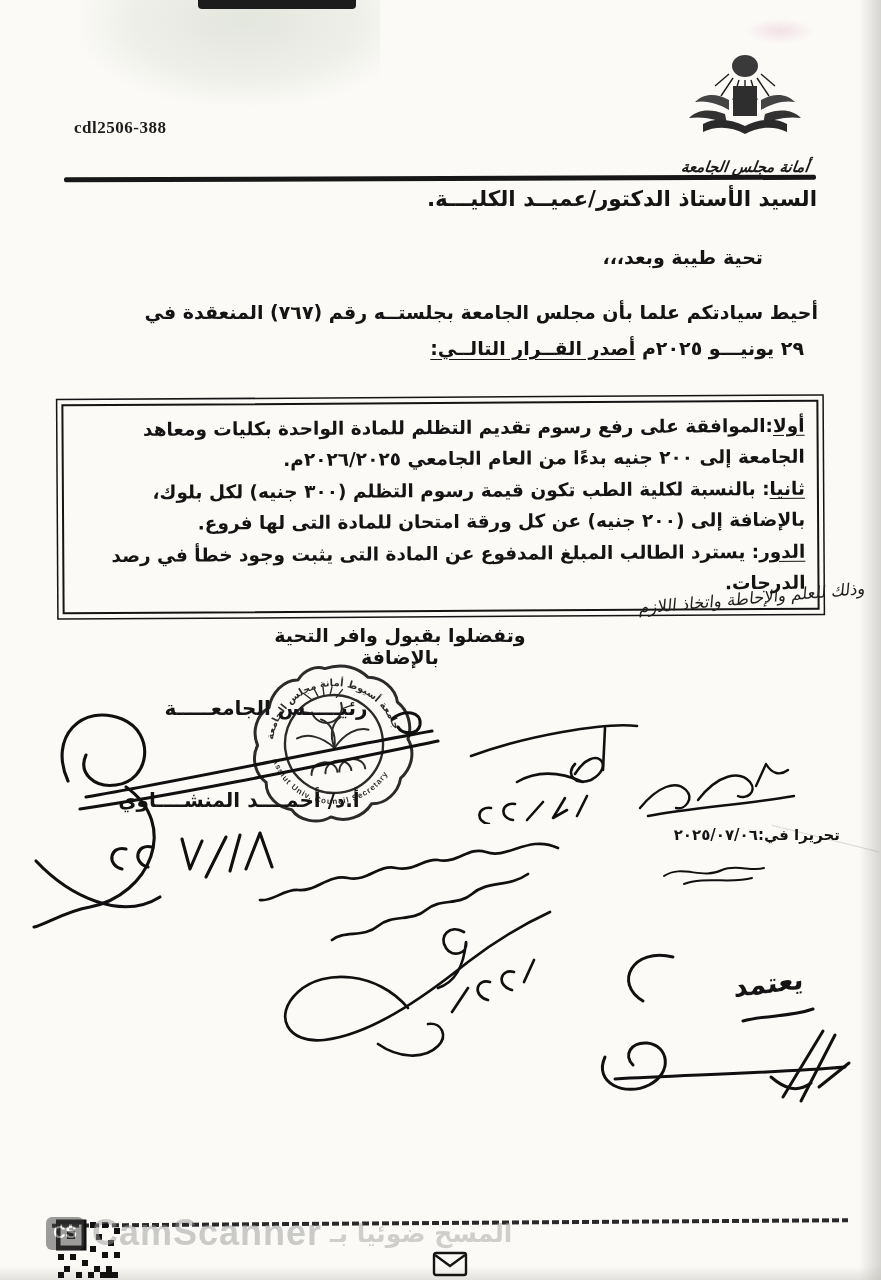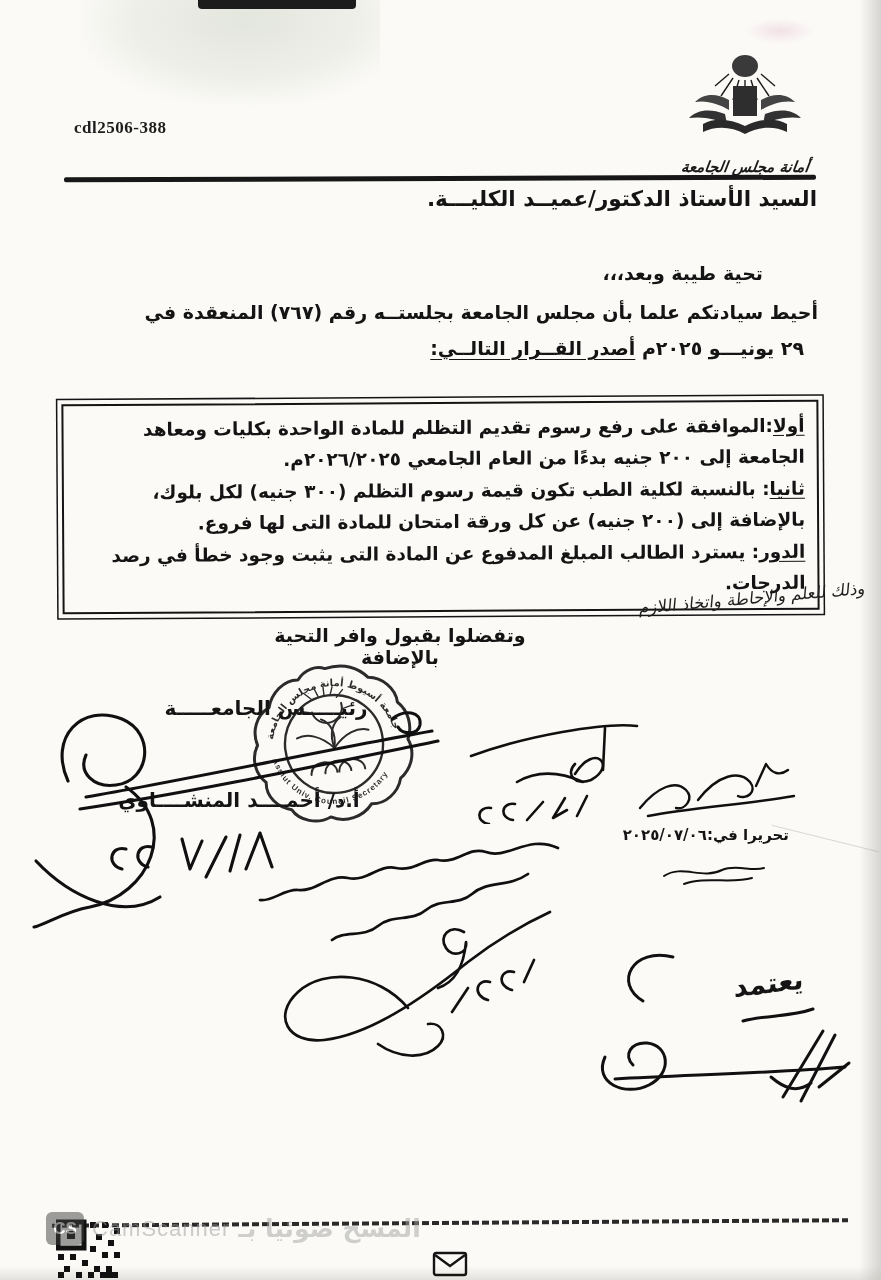--- a/index.html
+++ b/index.html
@@ -21,56 +21,56 @@
   .fold-line{position:absolute;left:770px;top:838px;width:110px;height:1px;background:rgba(120,118,112,.25);transform:rotate(14deg);}
   
   .ref{position:absolute;left:74px;top:118px;font-family:"Liberation Serif",serif;font-size:17px;font-weight:600;letter-spacing:.5px;color:#1d1d1d;}
   .logo{position:absolute;left:655px;top:52px;width:180px;text-align:center;}
   .logo svg{display:block;margin:0 auto;}
   .logo-caption{direction:rtl;font-size:15px;font-weight:700;font-style:italic;margin-top:2px;color:#1a1a1a;transform:skewX(-8deg);}
   .header-rule{position:absolute;left:64px;top:176px;width:752px;height:5px;background:#171717;transform:rotate(-.2deg);border-radius:2px;}
   
   .arabic{direction:rtl;font-weight:700;}
   .recipient{position:absolute;right:64px;top:186px;font-size:21.5px;letter-spacing:.2px;}
-  .greeting{position:absolute;right:118px;top:262px;font-size:19px;}
+  .greeting{position:absolute;right:118px;top:246px;font-size:19px;}
   .body-par{position:absolute;right:63px;left:70px;top:294px;font-size:19px;line-height:36px;text-align:right;}
   .body-line2{padding-right:14px;}
   .u{text-decoration:underline;text-underline-offset:4px;text-align:right;}
   .decision-box{
     position:absolute;left:62px;right:62px;top:402px;
     border:2.5px solid #141414;box-shadow:0 0 0 4px #fbfaf7,0 0 0 5.5px #141414;
     padding:7px 12px 9px 10px;transform:rotate(-.35deg);
     font-size:18.5px;line-height:31px;text-align:right;
   }
   .decision-item{margin:1px 0;}
   .item-label{text-decoration:underline;text-underline-offset:3px;}
   .hw-note{position:absolute;left:608px;top:590px;width:258px;direction:rtl;
     font-size:16.5px;font-weight:500;transform:rotate(-5deg) skewX(-10deg);color:#1f1f1f;}
   .closing{position:absolute;left:248px;top:624px;width:304px;text-align:center;font-size:19px;}
   
   .president-title{position:absolute;left:132px;top:696px;width:268px;font-size:20px;text-align:center;z-index:1;}
   .president-name{position:absolute;left:84px;top:788px;width:310px;font-size:20px;text-align:center;z-index:1;}
   .stamp{position:absolute;left:250px;top:662px;z-index:2;transform:rotate(-7deg);opacity:.92;}
   .sig{position:absolute;z-index:3;}
   .sig path, .stamp path, .stamp circle, .qr-rect{stroke-linecap:round;stroke-linejoin:round;}
-  .written-on{position:absolute;left:589px;top:826px;width:200px;direction:rtl;font-size:15px;font-weight:700;}
+  .written-on{position:absolute;left:640px;top:826px;width:200px;direction:rtl;font-size:15px;font-weight:700;}
   .approved-word{position:absolute;left:664px;top:972px;width:140px;direction:rtl;font-size:27px;font-weight:600;
     transform:rotate(-7deg) skewX(-6deg);letter-spacing:1px;}
   
   .footer-divider{position:absolute;left:52px;top:1221px;width:796px;height:3.5px;transform:rotate(-.4deg);
     background:repeating-linear-gradient(90deg,#2a2a2a 0 7px,rgba(0,0,0,0) 7px 10px);}
   .footer-address{position:absolute;left:88px;top:1228px;width:760px;direction:rtl;text-align:center;
     font-size:15.5px;font-weight:700;z-index:2;}
   .email-row{position:absolute;left:290px;top:1251px;width:320px;display:flex;align-items:center;justify-content:center;gap:10px;z-index:2;}
   .email-text{font-family:"Liberation Serif",serif;font-style:italic;font-weight:700;font-size:19px;}
   .qr{position:absolute;left:56px;top:1208px;z-index:1;}
   .watermark{position:absolute;left:46px;top:1212px;display:flex;align-items:center;gap:8px;z-index:4;opacity:.5;pointer-events:none;}
   .cs-badge{width:38px;height:33px;background:#404040;border-radius:6px;color:#fff;font-weight:700;font-size:17px;
     display:flex;align-items:center;justify-content:center;font-family:"Liberation Sans",sans-serif;}
-  .wm-latin{font-family:"Liberation Sans",sans-serif;font-weight:400;font-size:22px;letter-spacing:1px;color:#9b9b9b;}
+  .wm-latin{font-family:"Liberation Sans",sans-serif;font-weight:700;font-size:36px;letter-spacing:1px;color:#9b9b9b;}
   .wm-arabic{direction:rtl;font-size:25px;font-weight:700;color:#a3a3a3;margin-right:14px;}
 </style>
 </head>
 <body>
 
 <div class="page">
 
   <div class="top-shadow"></div>
   <div class="top-strip"></div>
   <div class="pink-smudge"></div>

